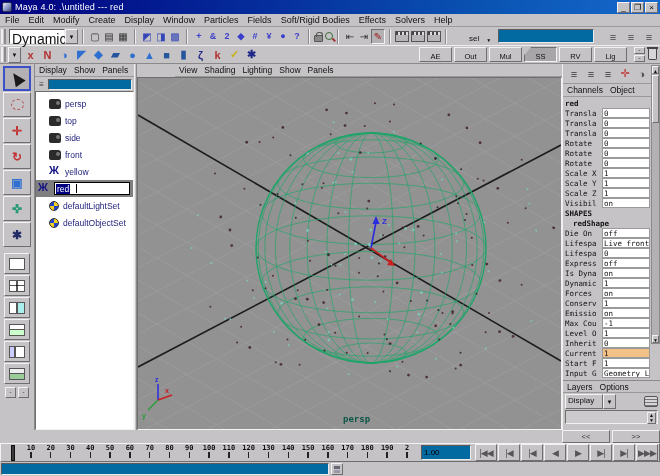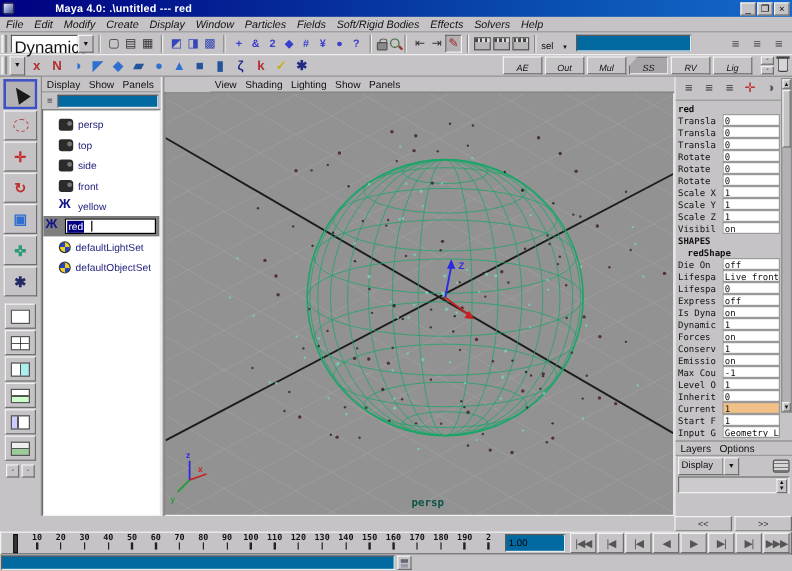--- a/index.html
+++ b/index.html
@@ -7,58 +7,58 @@
   body { font-family:"Liberation Sans", sans-serif; background:#c6c3c6; position:relative; font-size:9px; color:#111; }
 
   .raised { border:1px solid; border-color:#f2f2f2 #6e6e6e #6e6e6e #f2f2f2; background:#c6c3c6; }
   .sunken { border:1px solid; border-color:#6e6e6e #f2f2f2 #f2f2f2 #6e6e6e; }
   .field  { background:#0369a1; border:1px solid; border-color:#5a5a5a #ececec #ececec #5a5a5a; }
 
   
   #titlebar { position:absolute; left:0; top:0; width:660px; height:14px;
     background:linear-gradient(90deg,#000080,#0a55b4 75%,#1668cc); display:flex; align-items:center; padding:0 2px; }
   #app-icon { width:10px; height:10px; margin-right:3px; background:linear-gradient(135deg,#e8e8ff,#8090c0 60%,#404880); border:1px solid #303050; border-radius:2px; }
-  #title-text { color:#fff; font-weight:bold; font-size:9px; letter-spacing:.2px; flex:1; white-space:nowrap; overflow:hidden;margin-left:31px; }
+  #title-text { color:#fff; font-weight:normal; font-size:9px; letter-spacing:.2px; flex:1; white-space:nowrap; overflow:hidden; }
   .winbtn { width:13px; height:11px; margin-left:1px; font-size:8px; line-height:9px; text-align:center; color:#000; }
 
   
   #menubar { position:absolute; left:0; top:14px; width:660px; height:13px; display:flex; align-items:center; gap:9px; padding-left:5px; border-bottom:1px solid #9a9a9a; }
-  #menubar span { white-space:nowrap;font-style:italic; }
+  #menubar span { white-space:nowrap; }
 
   
   #statusline { position:absolute; left:0; top:27px; width:660px; height:19px; display:flex; align-items:center; gap:2px; padding-left:1px; border-bottom:1px solid #eee; }
   .grip { width:5px; height:15px; border-left:2px solid #efefef; border-right:2px solid #8a8a8a; margin-right:1px; }
   .vsep { width:2px; height:15px; border-left:1px solid #8a8a8a; border-right:1px solid #efefef; margin:0 2px; }
   .combo { display:flex; align-items:center; height:15px; }
   .combo .cval { width:56px; height:15px; background:#fff; border:1px solid; border-color:#5a5a5a #ececec #ececec #5a5a5a; padding:1px 2px; font-size:14px; }
   .combo .cbtn { width:13px; height:15px; font-size:6px; text-align:center; line-height:14px; }
   .sicon { min-width:14px; height:15px; display:inline-flex; align-items:center; justify-content:center; font-size:10px; }
   .sicon.dark { color:#333; } .sicon.blue { color:#3a3ecc; font-weight:bold; font-size:9px; }
   .sicon.navy { color:#3446b8; }
   .sicon.pressed { background:#b4b1b4; border:1px solid; border-color:#6e6e6e #f2f2f2 #f2f2f2 #6e6e6e; color:#a02020; }
   .lockicon { width:9px; height:7px; background:#8a8a8a; border:1px solid #555; border-radius:1px; position:relative; margin-top:4px; }
   .lockicon:before { content:""; position:absolute; left:1px; top:-4px; width:5px; height:4px; border:1px solid #555; border-bottom:none; border-radius:3px 3px 0 0; }
   .magicon { width:8px; height:8px; border:1.5px solid #3a6e3a; border-radius:50%; position:relative; }
   .magicon:after { content:""; position:absolute; left:6px; top:6px; width:4px; height:1.5px; background:#a03030; transform:rotate(45deg); }
   .clapper { width:14px; height:11px; background:#b8b5b8; border:1px solid #555; position:relative; }
   .clapper:before { content:""; position:absolute; left:0; top:0; width:100%; height:3px;
     background:repeating-linear-gradient(90deg,#444 0 2px,#ddd 2px 4px); }
-  #sel-combo { display:flex; align-items:flex-end; gap:7px; margin-left:0; }
+  #sel-combo { display:flex; align-items:flex-end; gap:7px; margin-left:18px; }
   #sel-field { width:96px; height:14px; font-size:8px; padding:0 2px; }
   #panel-toggles { position:absolute; right:4px; top:2px; display:flex; gap:4px; }
   #panel-toggles .sicon { font-size:11px; color:#444; }
 
   
   #shelf { position:absolute; left:0; top:46px; width:660px; height:18px; display:flex; align-items:center; gap:1px; padding-left:1px; border-bottom:1px solid #8a8a8a; }
   #shelf-tab-btn { width:13px; height:16px; font-size:6px; text-align:center; line-height:15px; }
   .shicon { width:17px; height:16px; display:inline-flex; align-items:center; justify-content:center; font-size:11px; font-weight:bold; }
   .shicon.blue { color:#2e6fd0; } .shicon.steel { color:#23549c; } .shicon.red { color:#b23030; }
   .shicon.yellow { color:#c8b018; } .shicon.darkb { color:#222a88; }
   #shelf-tabs { display:flex; margin-left:auto; gap:2px; }
-  .shelftab { width:33px; height:15px; font-size:7.5px; text-align:center; padding-top:4px; position:relative;font-style:italic; }
+  .shelftab { width:33px; height:15px; font-size:7.5px; text-align:center; padding-top:4px; position:relative; }
   .shelftab.active { background:#a9a6a9; border-color:#6e6e6e #f2f2f2 #f2f2f2 #6e6e6e;
     clip-path:polygon(22% 0,100% 0,100% 100%,0 100%,0 55%); }
   #shelf-right { display:flex; align-items:center; gap:3px; margin:0 3px 0 6px; }
   .minibtn { width:11px; height:7px; font-size:6px; line-height:5px; text-align:center; }
   .trashicon { width:9px; height:11px; border:1px solid #444; border-top:none; border-radius:0 0 2px 2px; position:relative; background:#d8d5d8; }
   .trashicon:before { content:""; position:absolute; left:-2px; top:-2px; width:11px; height:1.5px; background:#444; }
 
   
   #toolbox { position:absolute; left:0; top:64px; width:35px; height:366px; border-right:1px solid #8a8a8a; padding-top:2px; }
   .tool { width:28px; height:25px; margin:0 auto 1px auto; display:flex; align-items:center; justify-content:center; }
@@ -652,20 +652,24 @@
 
 <div id="rightpanel">
   <div id="rp-icons">
     <span class="sicon dark">≡</span>
     <span class="sicon dark">≡</span>
     <span class="sicon dark">≡</span>
     <span class="sicon axis">✛</span>
     <span class="sicon circ">◑</span>
     <span class="sicon arrw">↗</span>
   </div>
+  <div class="panelmenu">
+      <span>Channels</span>
+      <span>Object</span>
+    </div>
   <div id="channelbox">
 
       <div class="ch-row header">
         <span class="ch-label">red</span>
 
       </div>
 
       <div class="ch-row">
         <span class="ch-label">Transla</span>
         <span class="ch-value">0</span>

